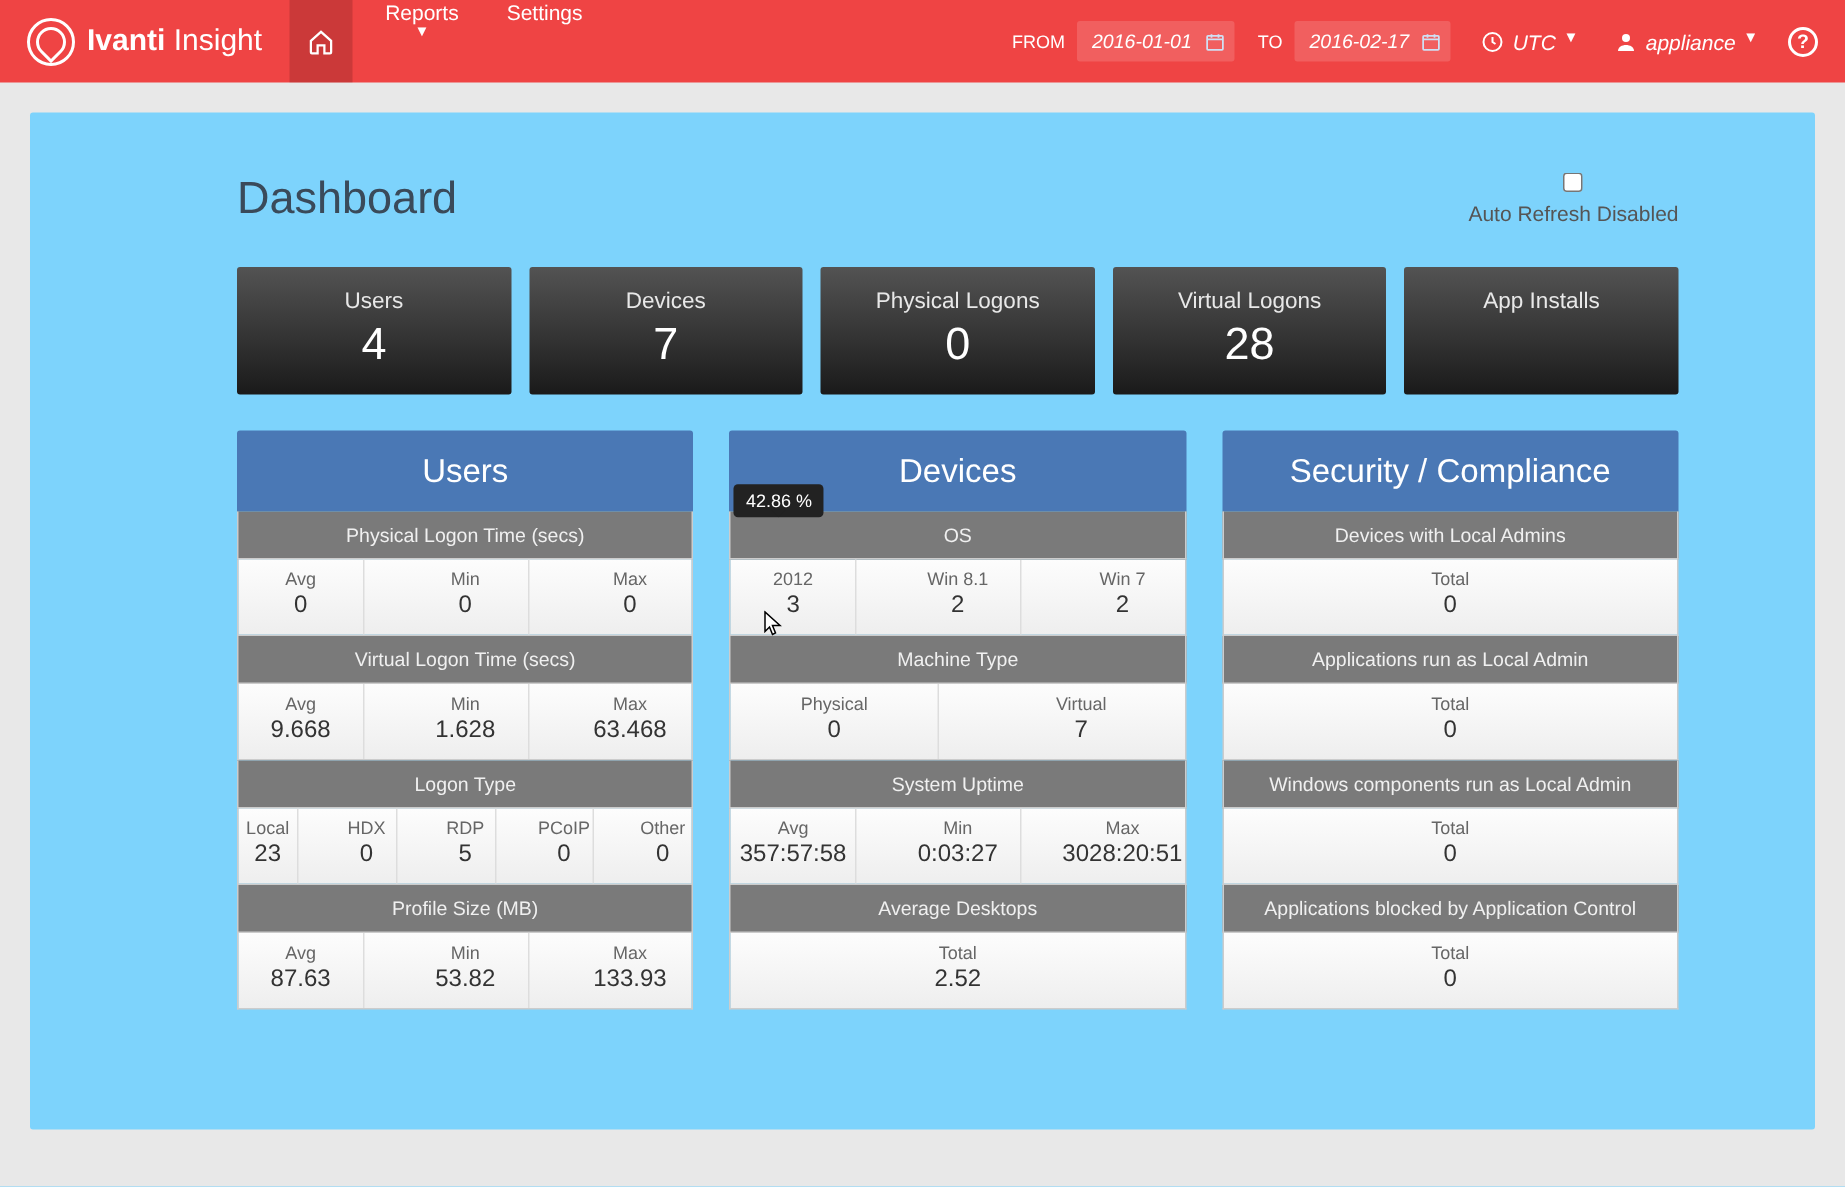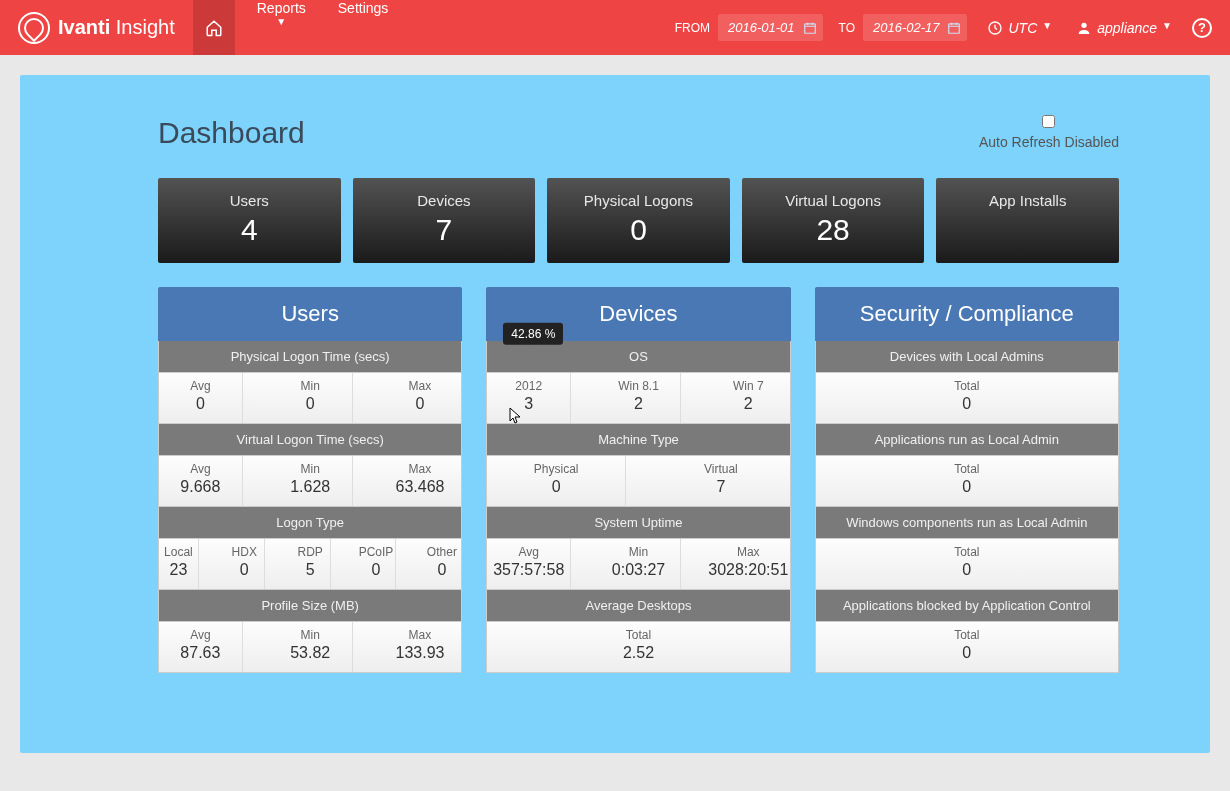--- a/index.html
+++ b/index.html
@@ -200,21 +200,21 @@
         <div class="cell">
             <div class="cell-label">Max</div>
             <div class="cell-value">133.93</div>
           </div>
       </div>
     </div>
 
     <div class="col">
       <div class="col-header">Devices</div>
       <div class="section-title" style="position:relative;">
-        <div class="tooltip" style="left:46px; top:6px;">42.86 %</div>
+        <div class="tooltip" style="left:32px; top:6px;">42.86 %</div>
         <span>OS</span>
       </div>
       <div class="section-row">
         <div class="cell os-cell">
           <div class="cell-label">2012</div>
           <div class="cell-value">3</div>
           <svg class="cursor-svg" width="14" height="18" viewBox="0 0 14 18">
               <path d="M1 1 L1 14 L4 11 L6 16 L8 15 L6 10 L11 10 Z" fill="#fff" stroke="#000" stroke-width="1"></path>
             </svg>
         </div>

